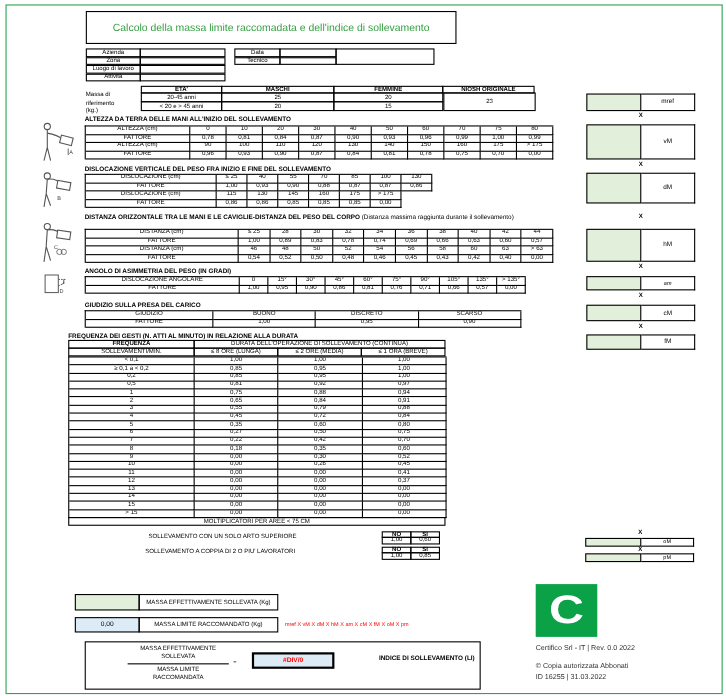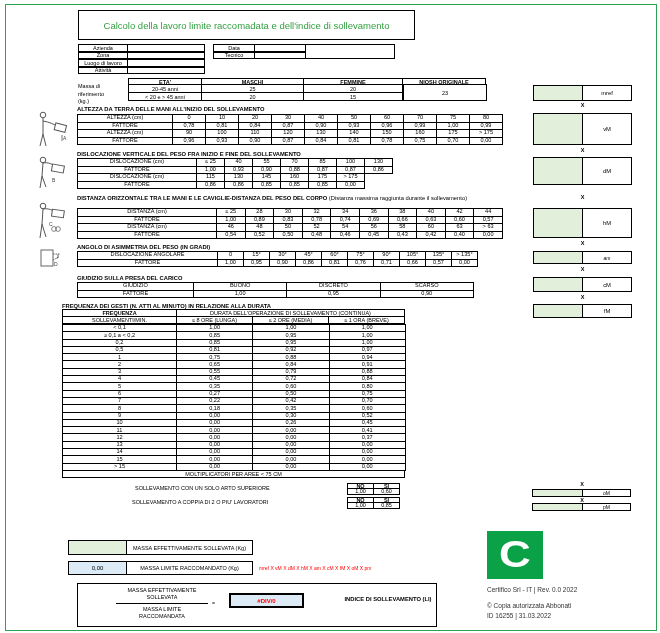--- a/index.html
+++ b/index.html
@@ -33,21 +33,21 @@
   .logo{background:#0aa147;display:flex;align-items:center;justify-content:center;}
   .logo span{color:#fff;font-weight:bold;font-size:44px;line-height:1;transform:scaleY(0.82);}
 </style>
 </head>
 <body>
 
 <div id="page">
   <div class="frame"></div>
 
   <div class="abs bx ctr" style="left:78px;top:10px;width:337px;height:30px;">
-    <div class="green-txt" style="font-size:9.5px;">Calcolo della lavoro limite raccomadata e dell'indice di sollevamento</div>
+    <div class="green-txt" style="font-size:9.5px;">Calcolo della massa limite raccomadata e dell'indice di sollevamento</div>
   </div>
 
   <div class="abs bx ctr f55" style="left:78px;top:44px;width:50px;height:7.5px;">Azienda</div>
   <div class="abs bx" style="left:127px;top:44px;width:78px;height:7.5px;"></div>
   <div class="abs bx ctr f55" style="left:78px;top:51.5px;width:50px;height:7.5px;">Zona</div>
   <div class="abs bx" style="left:127px;top:51.5px;width:78px;height:7.5px;"></div>
   <div class="abs bx ctr f55" style="left:78px;top:59px;width:50px;height:7.5px;">Luogo di lavoro</div>
   <div class="abs bx" style="left:127px;top:59px;width:78px;height:7.5px;"></div>
   <div class="abs bx ctr f55" style="left:78px;top:66.5px;width:50px;height:7.5px;">Attività</div>
   <div class="abs bx" style="left:127px;top:66.5px;width:78px;height:7.5px;"></div>

